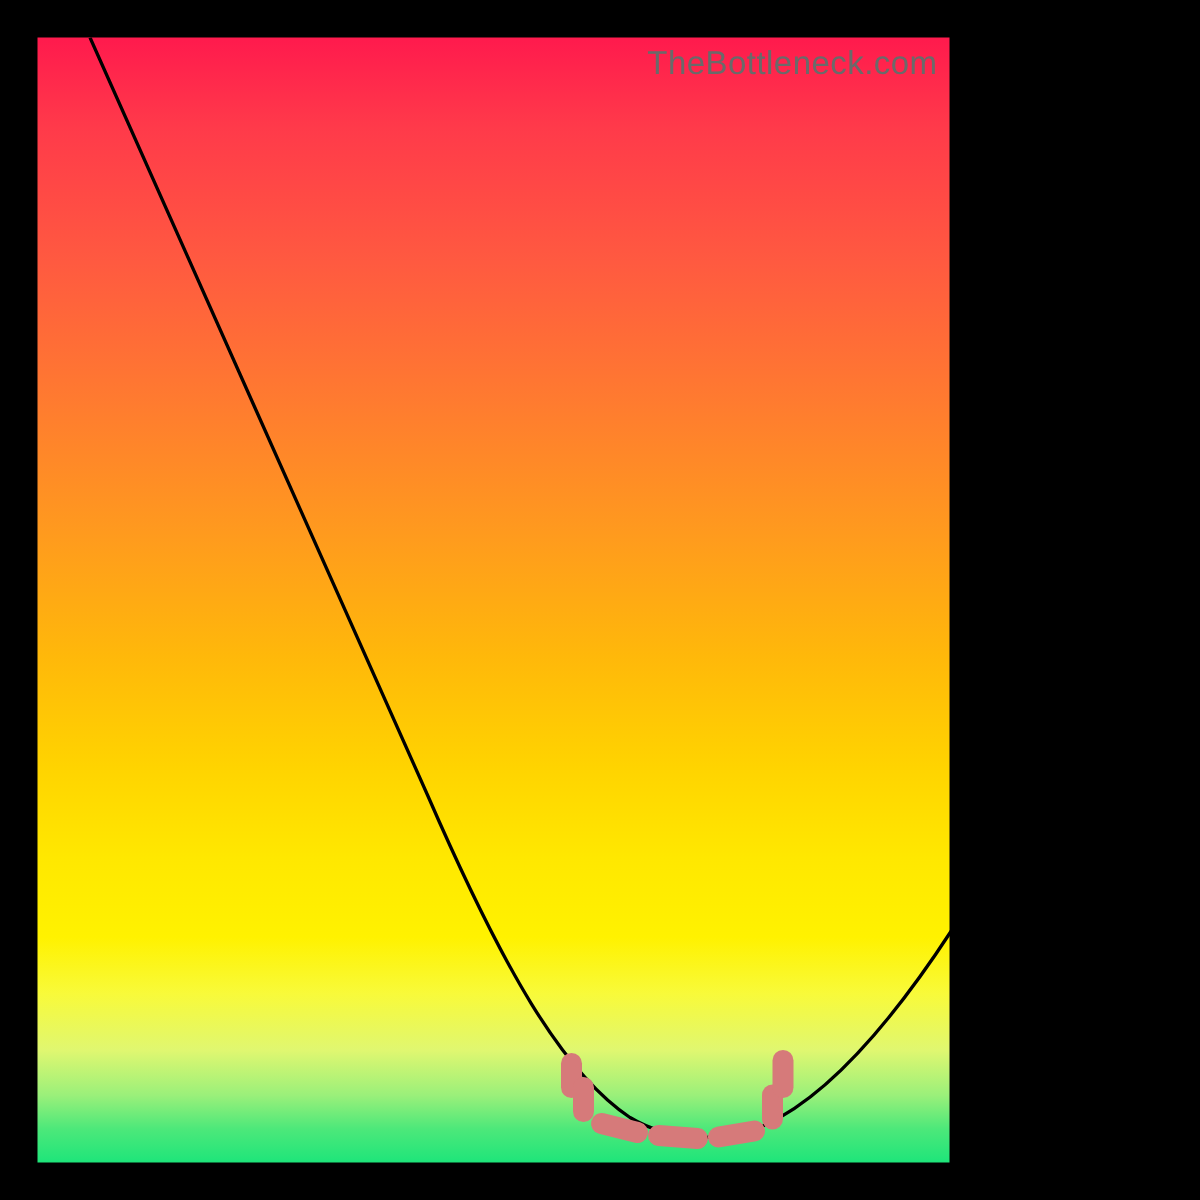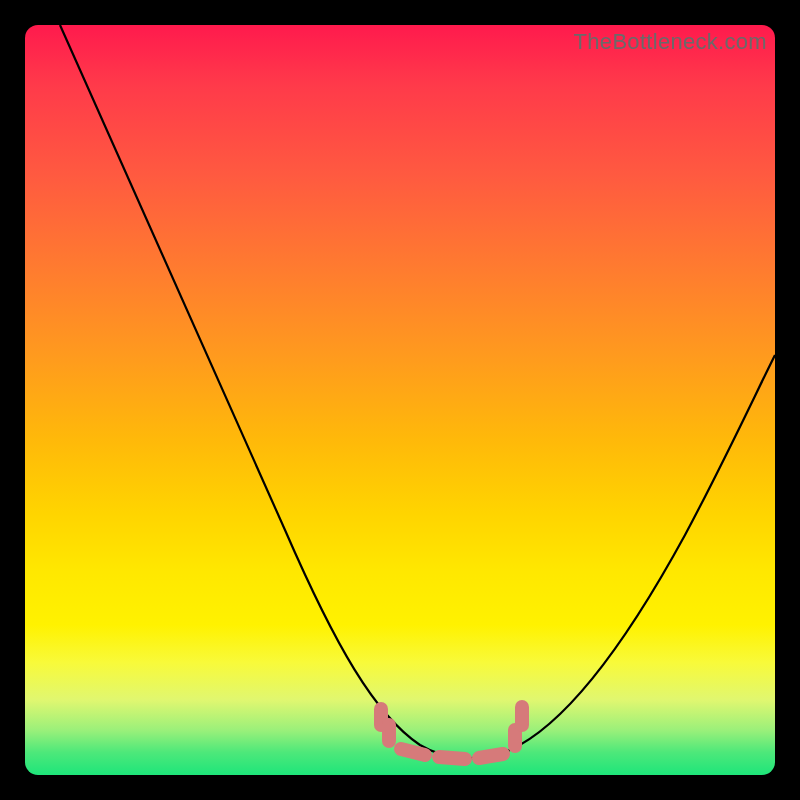--- a/index.html
+++ b/index.html
@@ -14,40 +14,39 @@
   .frame {
     position: relative;
     width: 800px;
     height: 800px;
     background: #000;
   }
   .plot-area {
     position: absolute;
     left: 25px;
     top: 25px;
-    width: 750px;
+    width: 608px;
     height: 750px;
     background: linear-gradient(
       to bottom,
       #ff1a4d 0%,
       #ff3a4a 8%,
       #ff5a40 20%,
       #ff7a30 32%,
       #ff9a1e 44%,
       #ffb80a 55%,
       #ffd400 65%,
       #ffe800 73%,
       #fff200 80%,
       #f8fa3a 85%,
       #e0f770 90%,
       #9bf07a 94%,
       #4de87a 97%,
       #1ee57a 100%
     );
-    border-radius: 13px;
   }
   .watermark {
     position: absolute;
     top: 4px;
     right: 8px;
     color: #6a6a6a;
     font-size: 22px;
     font-weight: 500;
     letter-spacing: 0.3px;
     user-select: none;

